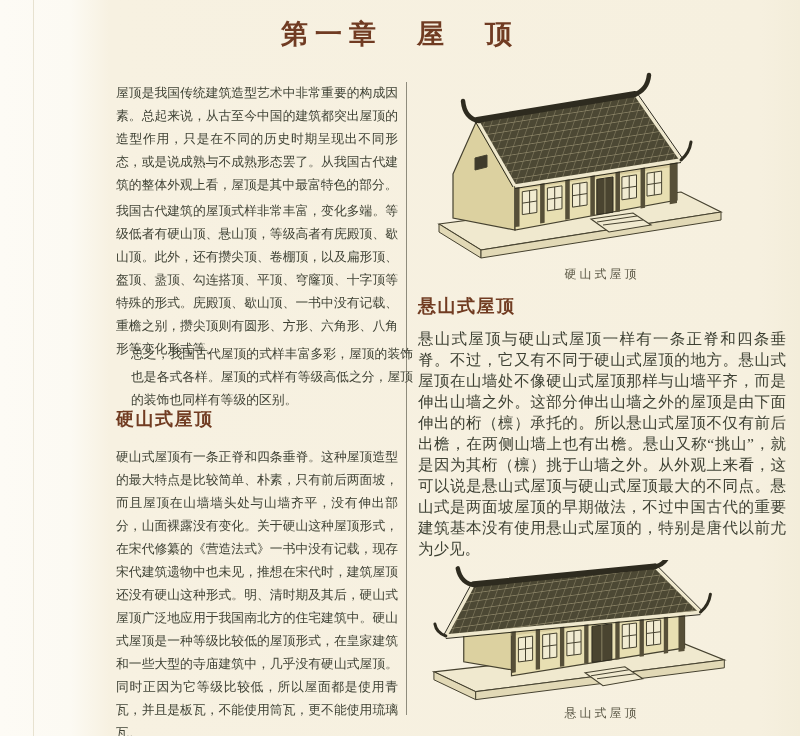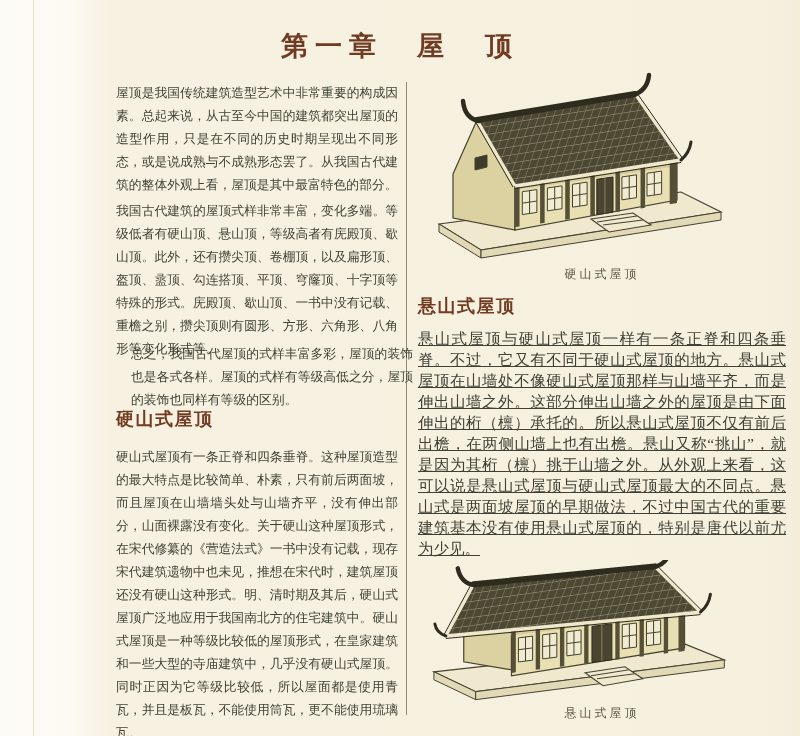--- a/index.html
+++ b/index.html
@@ -4,21 +4,21 @@
 <style>
   * { margin:0; padding:0; box-sizing:border-box; }
   html,body { width:800px; height:736px; overflow:hidden; }
   body {
     position:relative;
     font-family:"Liberation Serif","DejaVu Serif",serif;
     background:linear-gradient(90deg,#fdfbf5 0px,#fcfaf3 70px,#f7f1e1 110px,#f6f0df 760px,#f3edda 800px);
   }
   .page-edge { position:absolute; left:33px; top:0; width:1px; height:736px; background:#e7e2d0; }
   .title {
-    position:absolute; top:28px; left:0; width:100%;
+    position:absolute; top:16px; left:0; width:100%;
     text-align:center; font-size:27px; font-weight:bold;
     color:#703b22; letter-spacing:7px;
   }
   .divider { position:absolute; left:406px; top:82px; width:1px; height:633px; background:#8f8c7d; }
 
   .col-left { position:absolute; left:116px; top:0; width:282px; }
   .col-left p {
     position:absolute; left:0; width:282px;
     font-size:12.8px; line-height:23px; text-align:justify;
     color:#3e4134; text-justify:inter-character;
@@ -37,21 +37,21 @@
   .fig2 { top:560px; height:142px; }
   .caption {
     position:absolute; left:0; width:368px; text-align:center;
     font-size:12px; color:#5a5745; letter-spacing:3px;
   }
   .cap1 { top:266px; } .cap2 { top:705px; }
   .h-xuanshan { top:294px; }
   .col-right p.body {
     position:absolute; left:0; top:328px; width:368px;
     font-size:15.5px; line-height:21px; text-align:justify;
-    color:#3e4134; text-justify:inter-character;text-decoration:underline;
+    color:#3e4134; text-justify:inter-character;
   }
   svg { display:block; }
 </style>
 </head>
 <body>
 
 <div class="page-edge"></div>
 
 <div class="title">第一章　屋　顶</div>
 

